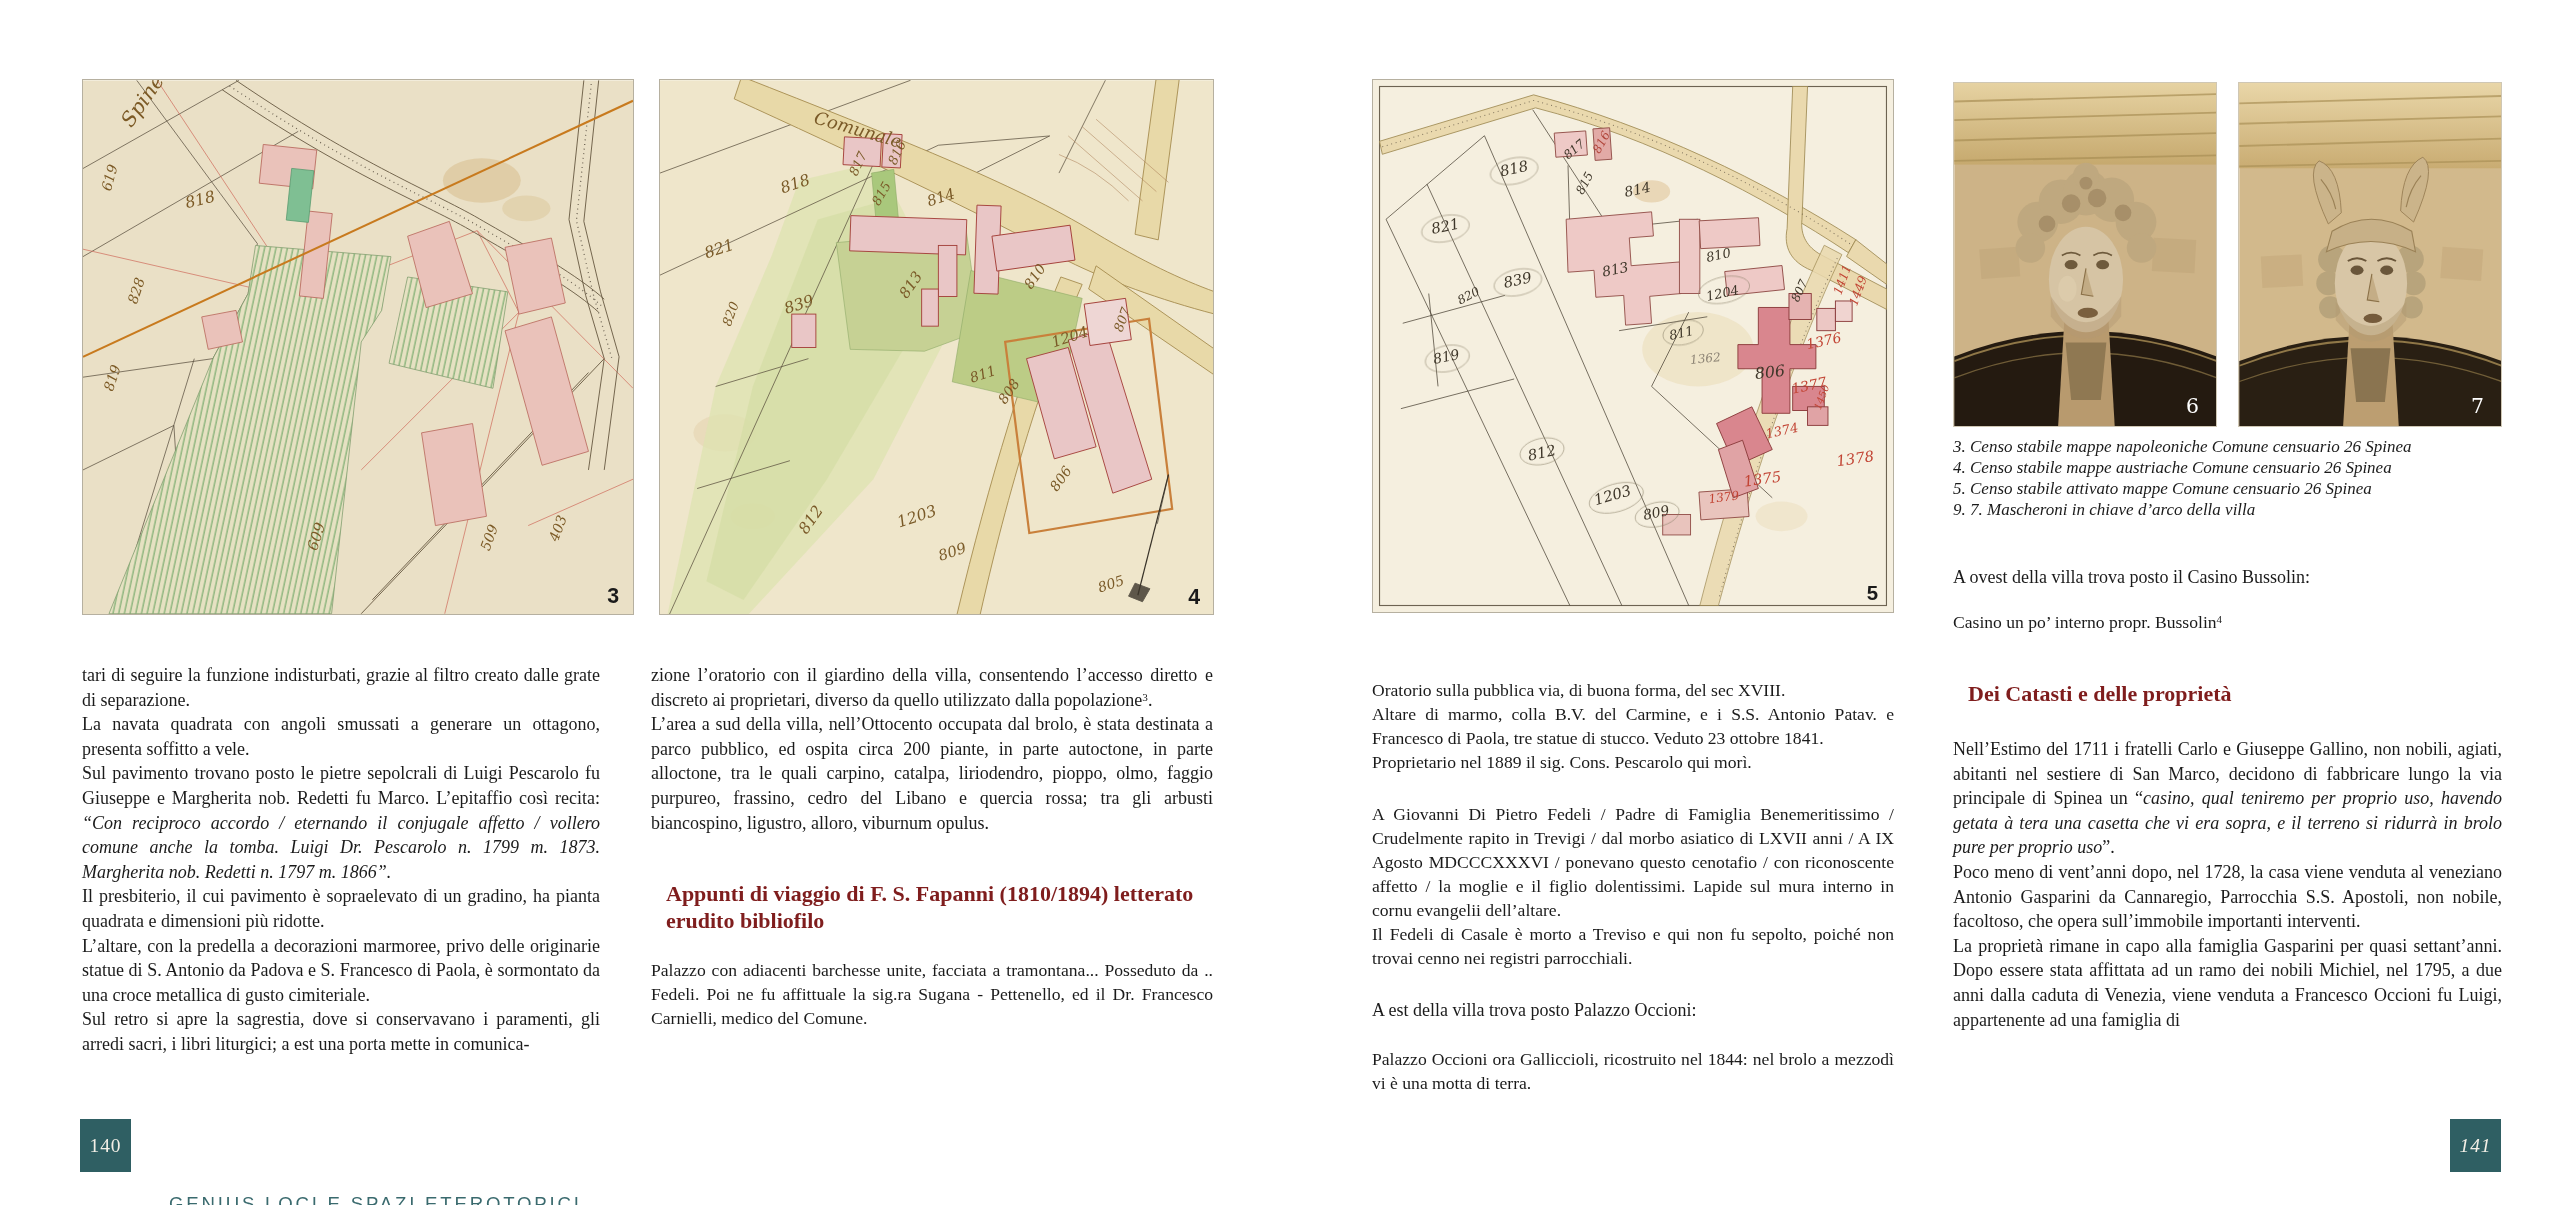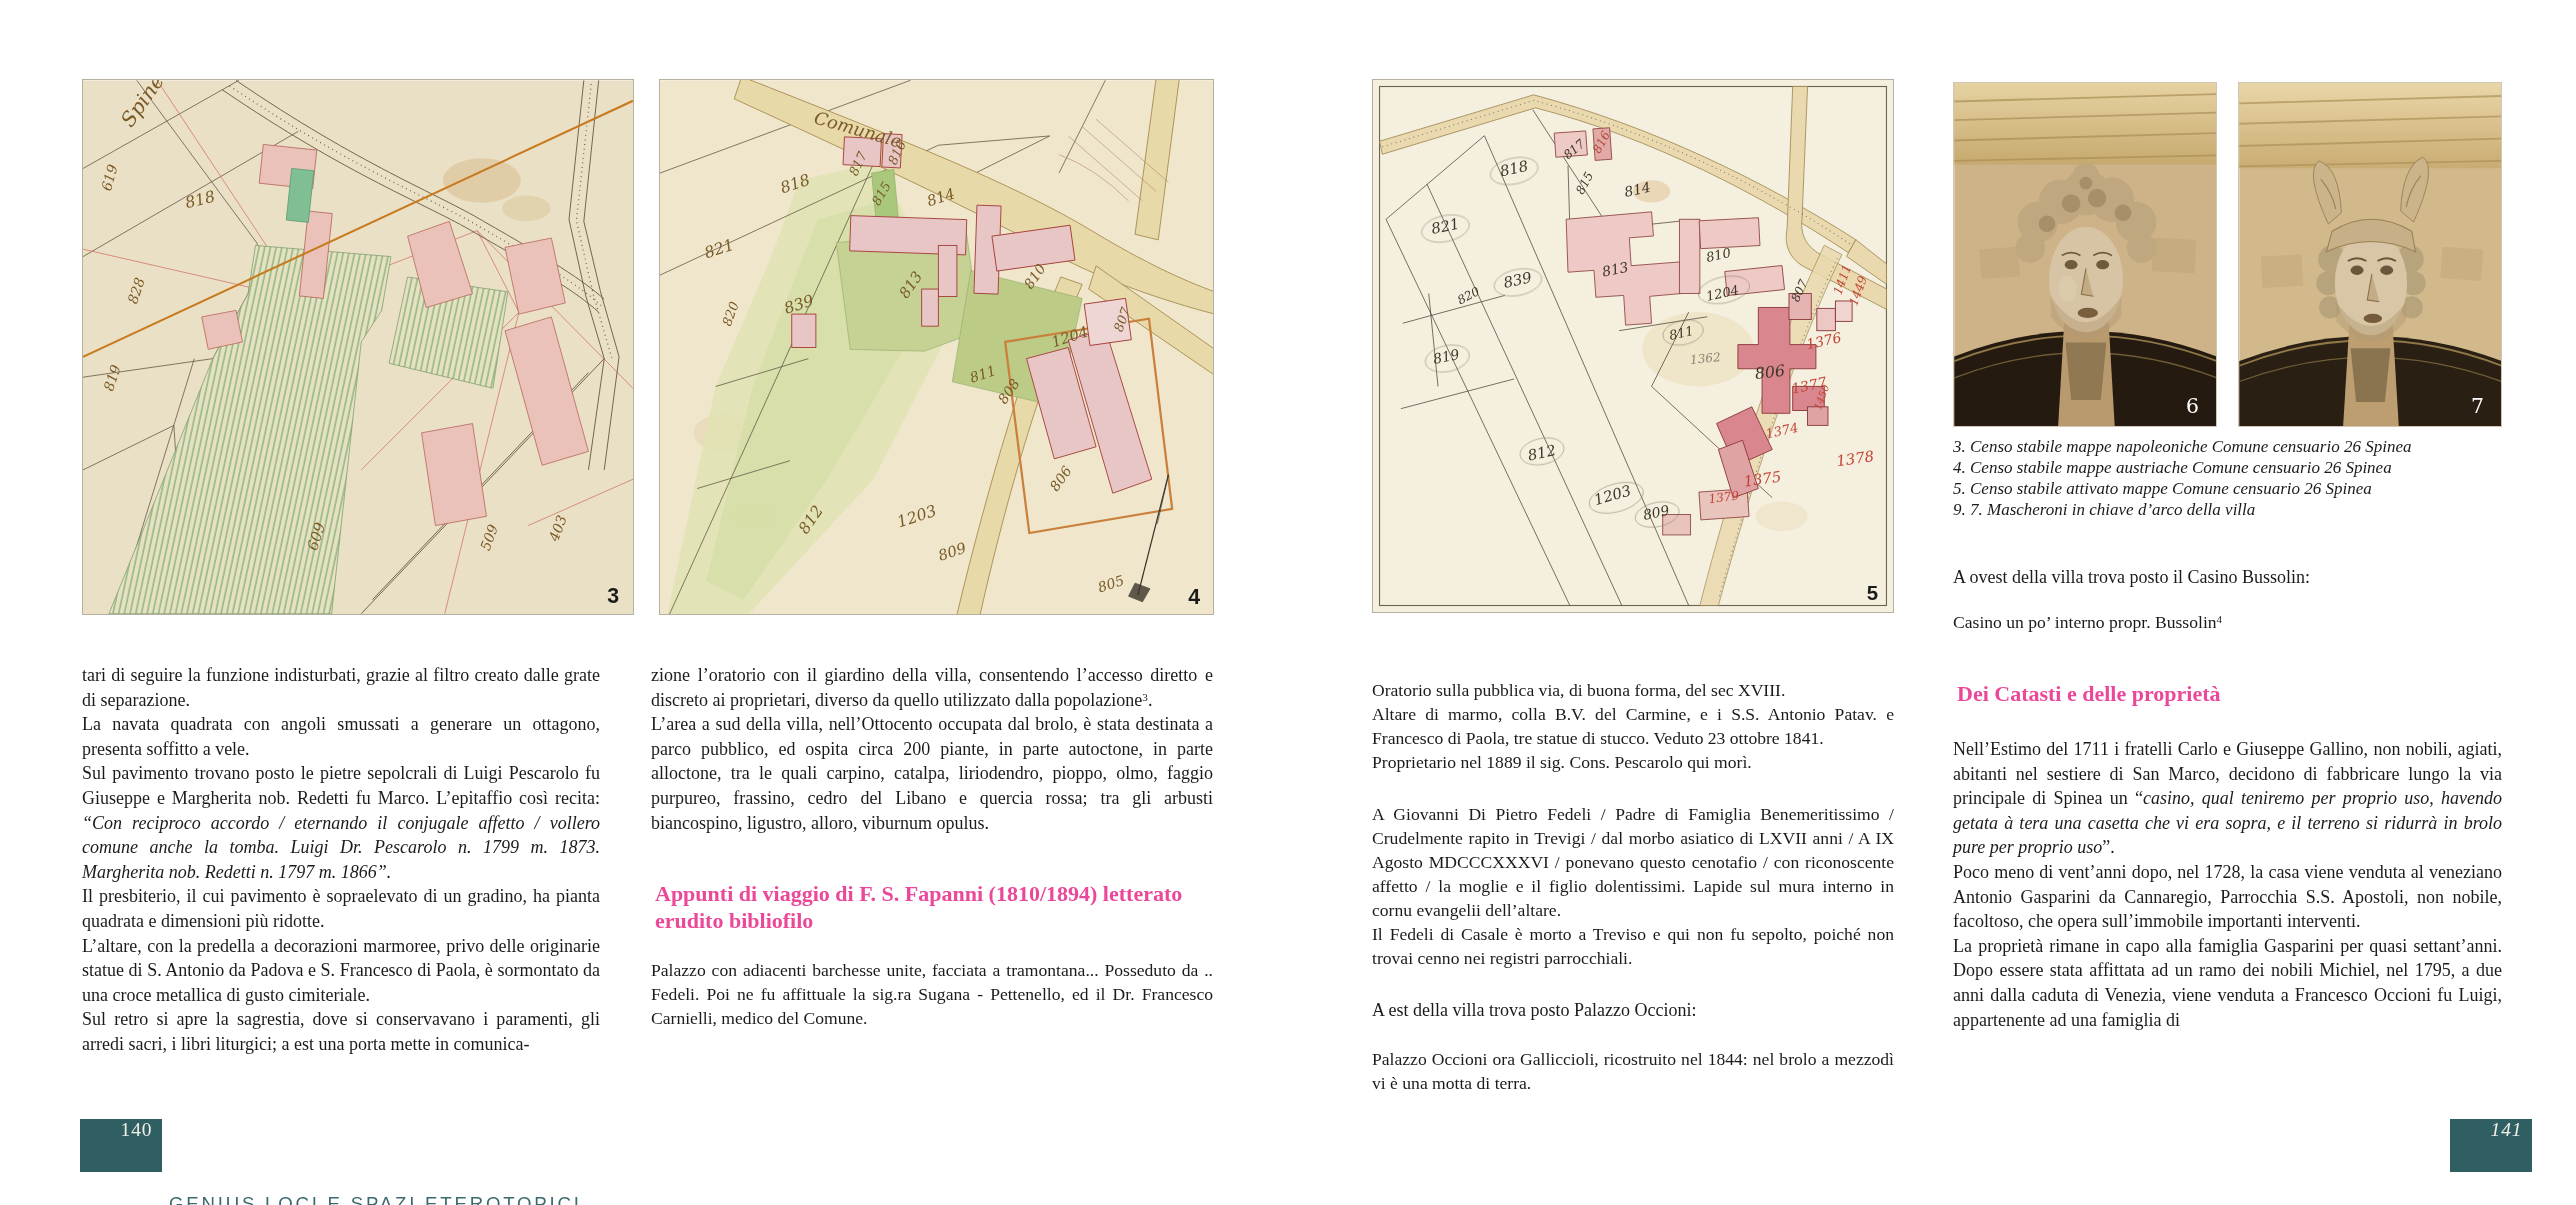--- a/index.html
+++ b/index.html
@@ -5,27 +5,27 @@
   html,body{margin:0;padding:0;background:#ffffff;}
   #spread{position:relative;width:2576px;height:1205px;background:#ffffff;overflow:hidden;
           font-family:"Liberation Serif",serif;color:#1b1b1b;}
   .fig{position:absolute;box-sizing:border-box;border:0.9px solid #b6b0a0;overflow:hidden;}
   .fig svg{display:block;}
   .col{position:absolute;text-align:justify;}
   .col p{margin:0;}
   p.body{font-size:18px;line-height:24.6px;}
   p.quote{font-size:17.6px;line-height:24px;}
   p.caption{font-size:17px;line-height:21px;font-style:italic;text-align:left;}
-  h2.teal{margin:4px;font-size:22px;line-height:27px;font-weight:bold;color:#ec4899;text-align:left;}
+  h2.teal{margin:15px;font-size:22px;line-height:27px;font-weight:bold;color:#7f1d1d;text-align:left;}
   .mt-22{margin-top:20.4px!important;} .mt-26{margin-top:24px!important;} .mt-30{margin-top:28px!important;}
   .mt-32{margin-top:30px!important;} .mt-48{margin-top:45px!important;} .mt-50{margin-top:46px!important;}
   sup{font-size:62%;line-height:0;vertical-align:baseline;position:relative;top:-0.45em;}
   .pagenum-box{position:absolute;width:51px;height:53px;background:#2f5f63;color:#f3efe6;
-               display:flex;align-items:flex-start;justify-content:center;
-               font-family:"Liberation Serif",serif;font-size:19.5px;letter-spacing:0.9px;padding-left:31px;}
+               display:flex;align-items:center;justify-content:center;
+               font-family:"Liberation Serif",serif;font-size:19.5px;letter-spacing:0.9px;}
   .footer-title{position:absolute;height:53px;line-height:53px;color:#3a6a6e;
                 font-family:"Liberation Sans",sans-serif;font-size:18.6px;letter-spacing:2.8px;}
   .map-label{font-family:"DejaVu Serif",serif;font-style:italic;}
 </style>
 </head>
 <body>
 
 <div id="spread">
 
   <div class="fig" style="left:82px;top:79px;width:552px;height:536px;">

